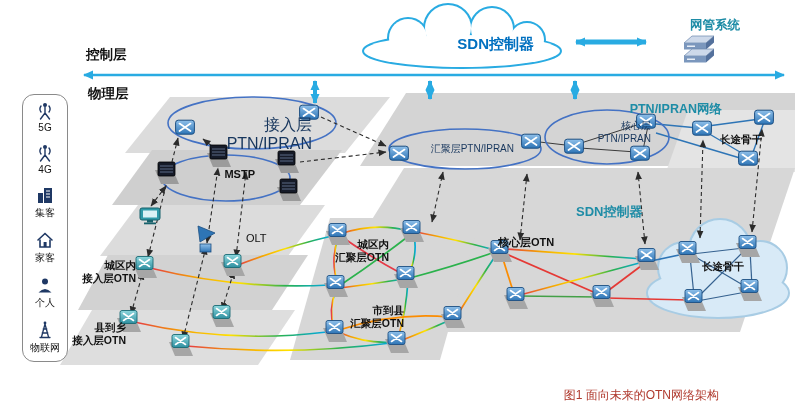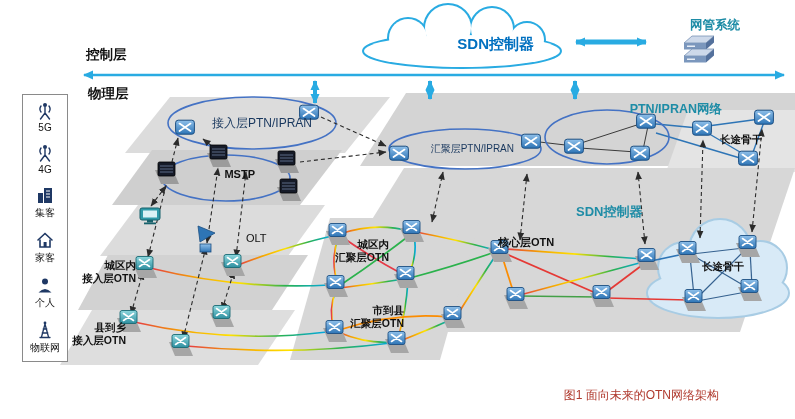--- a/index.html
+++ b/index.html
@@ -7,21 +7,21 @@
   #stage{position:relative;width:795px;height:419px;background:#fff}
   #diagram-svg{position:absolute;left:0;top:0;width:795px;height:419px}
   .lbl{position:absolute;color:#111;white-space:nowrap;line-height:1.18}
   .c{text-align:right;white-space:normal}
   .b{font-weight:bold}
   .navy{color:#17365d}
   .teal{color:#1e8ca6}
   .sdn{color:#0070c0}
   .red{color:#b03a2e}
   .two{line-height:12.5px}
-  .sidebar{position:absolute;left:22px;top:94px;width:46px;height:268px;border:1.2px solid #8a8a8a;border-radius:0;background:#fff;display:flex;flex-direction:column;justify-content:space-between;align-items:center;padding:6px 0;z-index:3}
+  .sidebar{position:absolute;left:22px;top:94px;width:46px;height:268px;border:1.2px solid #8a8a8a;border-radius:12px;background:#fff;display:flex;flex-direction:column;justify-content:space-between;align-items:center;padding:6px 0;z-index:3}
   .sb-item{display:flex;flex-direction:column;align-items:center;gap:1px}
   .sb-label{font-size:10px;color:#111;text-align:center}
   .sb-icon{display:block}
 </style>
 </head>
 <body>
 
 <div id="stage">
 
 <svg id="diagram-svg" viewBox="0 0 795 419" xmlns="http://www.w3.org/2000/svg">
@@ -282,22 +282,26 @@
   </g>
 </svg>
 
 <div class="lbl b" style="left:86px;top:47px;font-size:13.5px">控制层</div>
 <div class="lbl b" style="left:88px;top:86px;font-size:13.5px">物理层</div>
 
 <div class="lbl c b sdn" style="left:390px;top:35px;width:144px;font-size:15px">SDN控制器</div>
 <div class="lbl c b teal" style="left:660px;top:18px;width:80px;font-size:12.5px">网管系统</div>
 
 <div class="lbl c b teal" style="left:592px;top:102px;width:130px;font-size:12.5px">PTN/IPRAN网络</div>
-<div class="lbl c navy" style="left:194px;top:116px;width:118px;font-size:12px">接入层PTN/IPRAN</div>
+<div class="lbl c navy" style="left:194px;top:116px;width:118px;font-size:16px">接入层PTN/IPRAN</div>
 <div class="lbl c navy" style="left:390px;top:143px;width:124px;font-size:10px">汇聚层PTN/IPRAN</div>
+<div class="lbl c navy two" style="left:561px;top:120px;width:90px;font-size:10px">
+  <div>核心层</div>
+  <div>PTN/IPRAN</div>
+</div>
 <div class="lbl c b" style="left:700px;top:133px;width:62px;font-size:10.5px">长途骨干</div>
 <div class="lbl c b" style="left:197px;top:168px;width:58px;font-size:11px">MSTP</div>
 <div class="lbl" style="left:246px;top:232px;font-size:11px">OLT</div>
 
 <div class="lbl b teal" style="left:576px;top:204px;font-size:13px">SDN控制器</div>
 <div class="lbl b" style="left:498px;top:236px;font-size:11px">核心层OTN</div>
 
 <div class="lbl c b two" style="left:321px;top:238px;width:68px;font-size:10.5px">
   <div>城区内</div>
   <div>汇聚层OTN</div>

